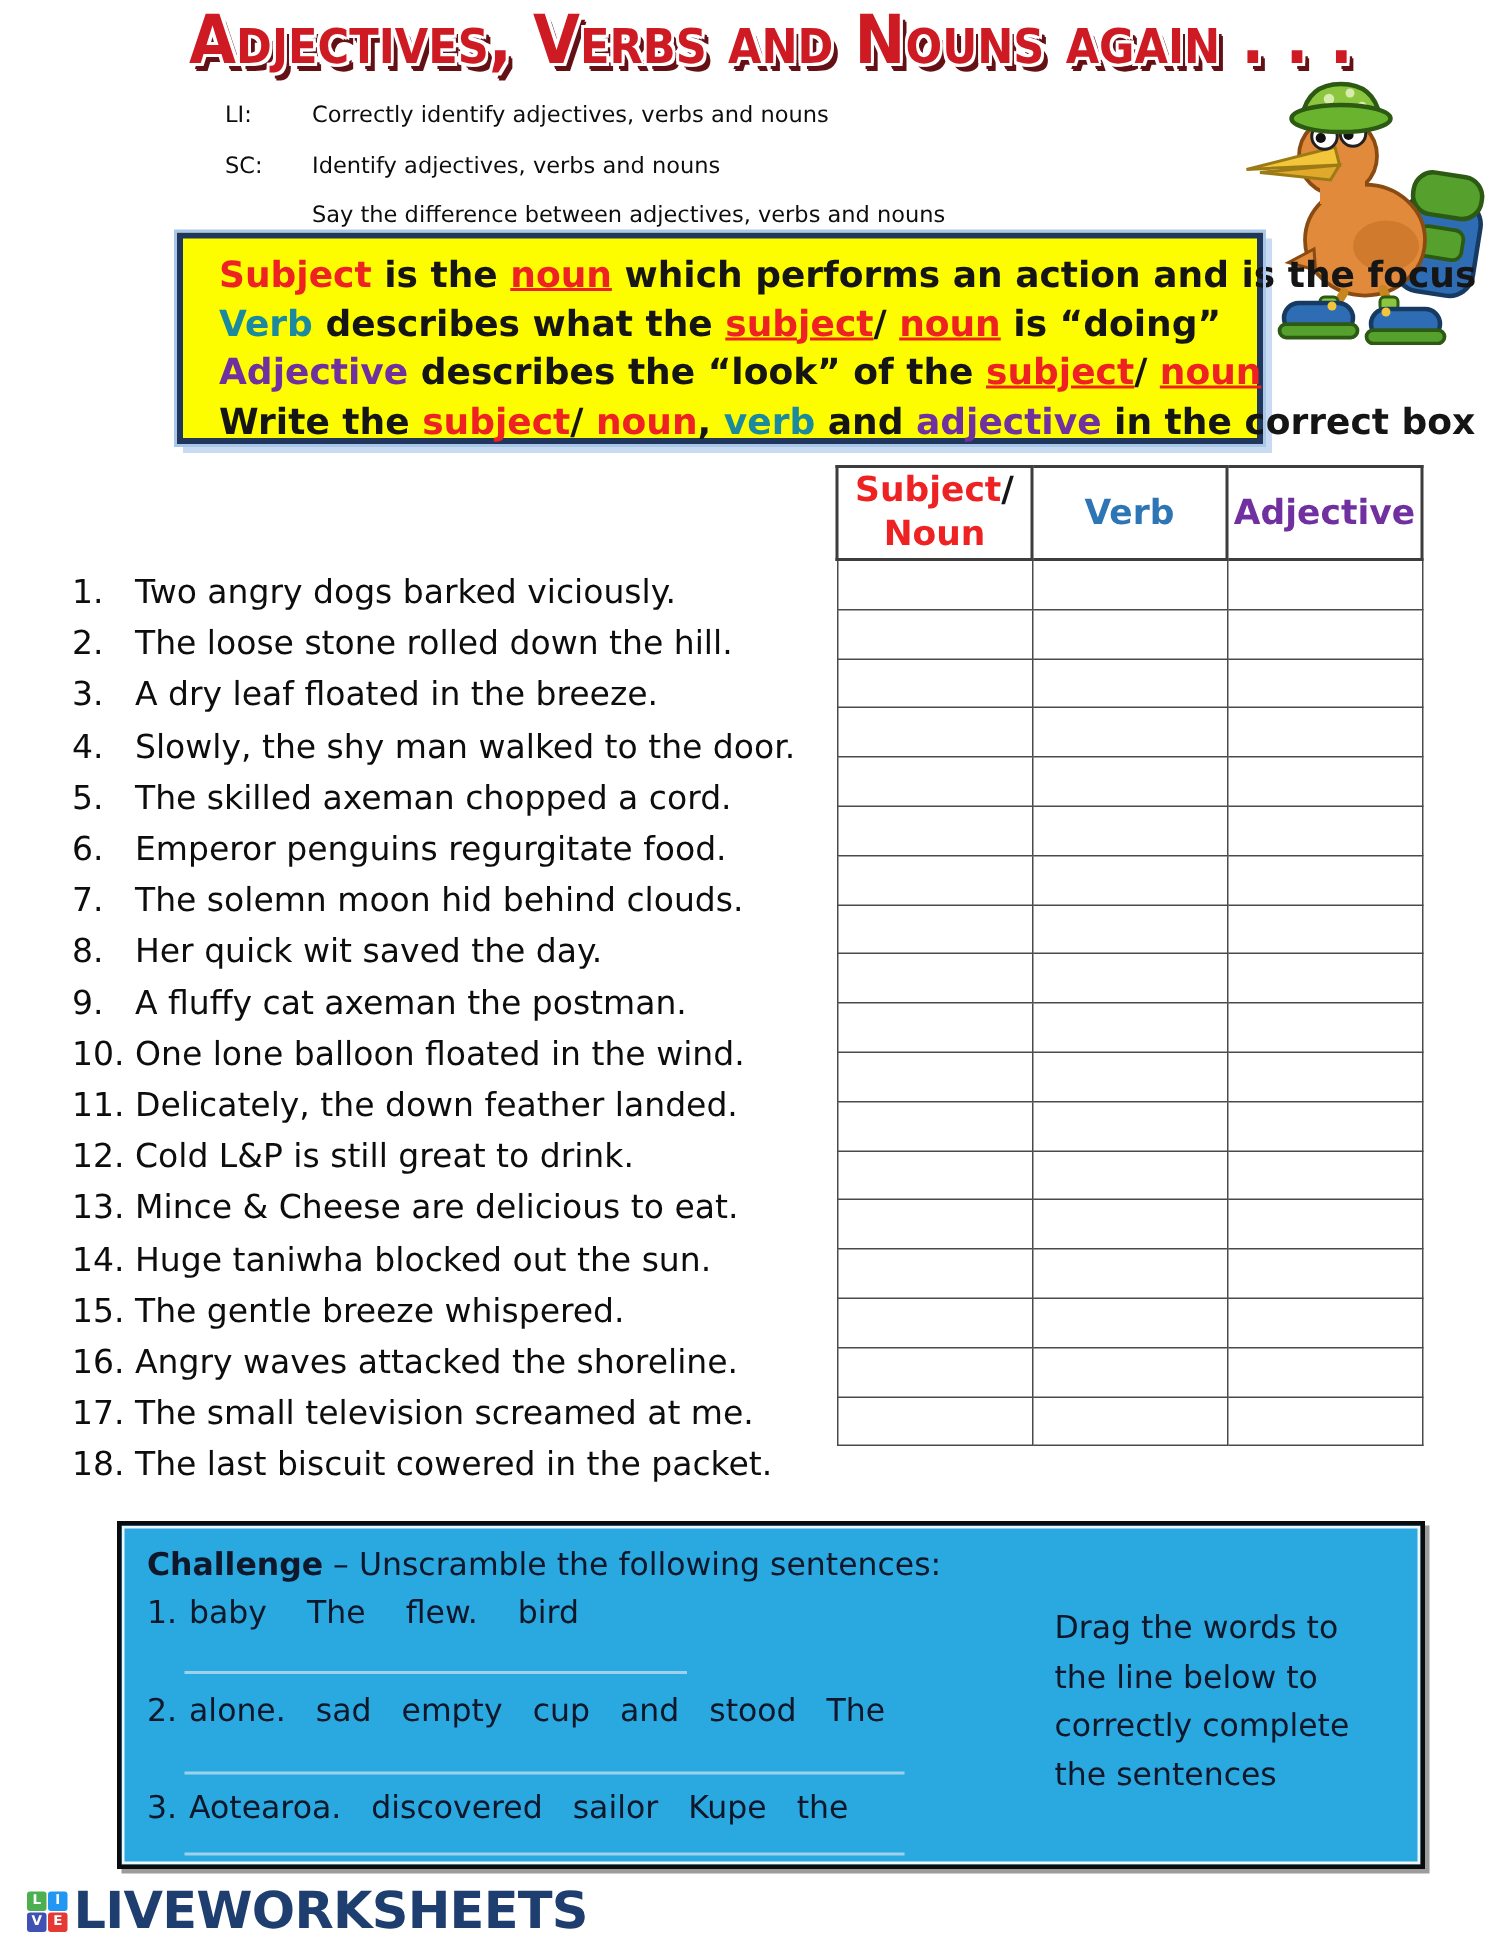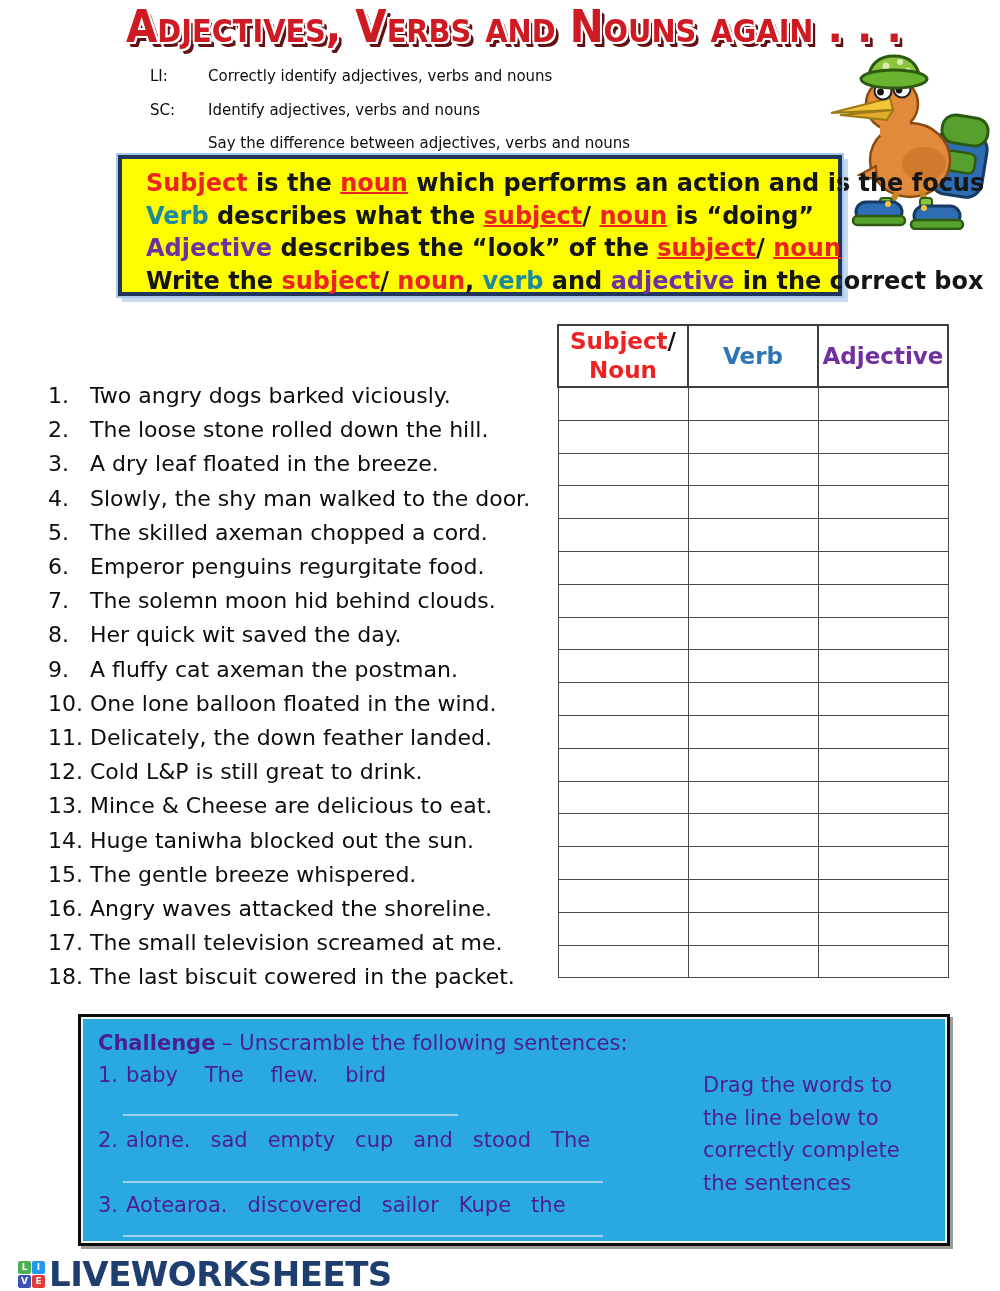--- a/index.html
+++ b/index.html
@@ -25,39 +25,39 @@
   .kiwi{position:absolute;left:828px;top:52px;width:172px;height:178px;}
   
   .def-box{
     position:absolute;left:118px;top:155px;width:692px;height:125px;
     background:#fdfd00;border:4px solid #20365c;outline:2px solid #a9c7e8;
     box-shadow:5px 5px 0 1px #c9dbf0;
     padding:8px 0 0 24px;font-size:24px;line-height:32.5px;font-weight:600;color:#151515;
   }
   .def-line{white-space:nowrap;}
   
-  .ans-table-wrap{position:absolute;left:557px;top:310px;margin-top:14px;}
+  .ans-table-wrap{position:absolute;left:557px;top:310px;}
   table.ans{border-collapse:collapse;table-layout:fixed;}
   table.ans col{width:130px;}
   table.ans th{
     height:60px;border:2px solid #3d3d3d;padding:0;text-align:center;
     font-size:23px;font-weight:700;line-height:29px;
   }
   table.ans td{height:31.8px;border:1.6px solid #4a4a4a;padding:0;background:#fff;}
   
   .sentences{position:absolute;left:48px;top:379px;width:515px;margin:0;padding:0;list-style:none;
     font-size:22px;line-height:34.2px;color:#0d0d0d;}
   .sentences li{display:flex;}
   .sentences .num{width:42px;flex:none;}
   
   .challenge{
     position:absolute;left:78px;top:1014px;width:866px;height:226px;
     background:#2aa8e0;border:3px solid #0b0b0b;
     box-shadow:inset 0 0 0 2px #eef6fb, 3px 3px 0 #9c9c9c;
-    font-size:21px;color:#4c1d95;
+    font-size:21px;color:#0f172a;
   }
   .ch-title{position:absolute;left:17px;top:14px;}
   .ch-title .bold{font-weight:800;}
   .ch-item{position:absolute;left:17px;white-space:pre;display:flex;}
   .ch-item .ch-num{margin-right:8px;}
   .ch-line{position:absolute;border-top:2px solid #9ed1ec;height:0;}
   .ch-note{position:absolute;left:622px;top:52px;width:215px;line-height:32.5px;}
   
   .footer{position:absolute;left:18px;top:1254px;display:flex;align-items:center;gap:4px;}
   .lw-grid{display:grid;grid-template-columns:13px 13px;grid-auto-rows:13px;gap:1px;}

